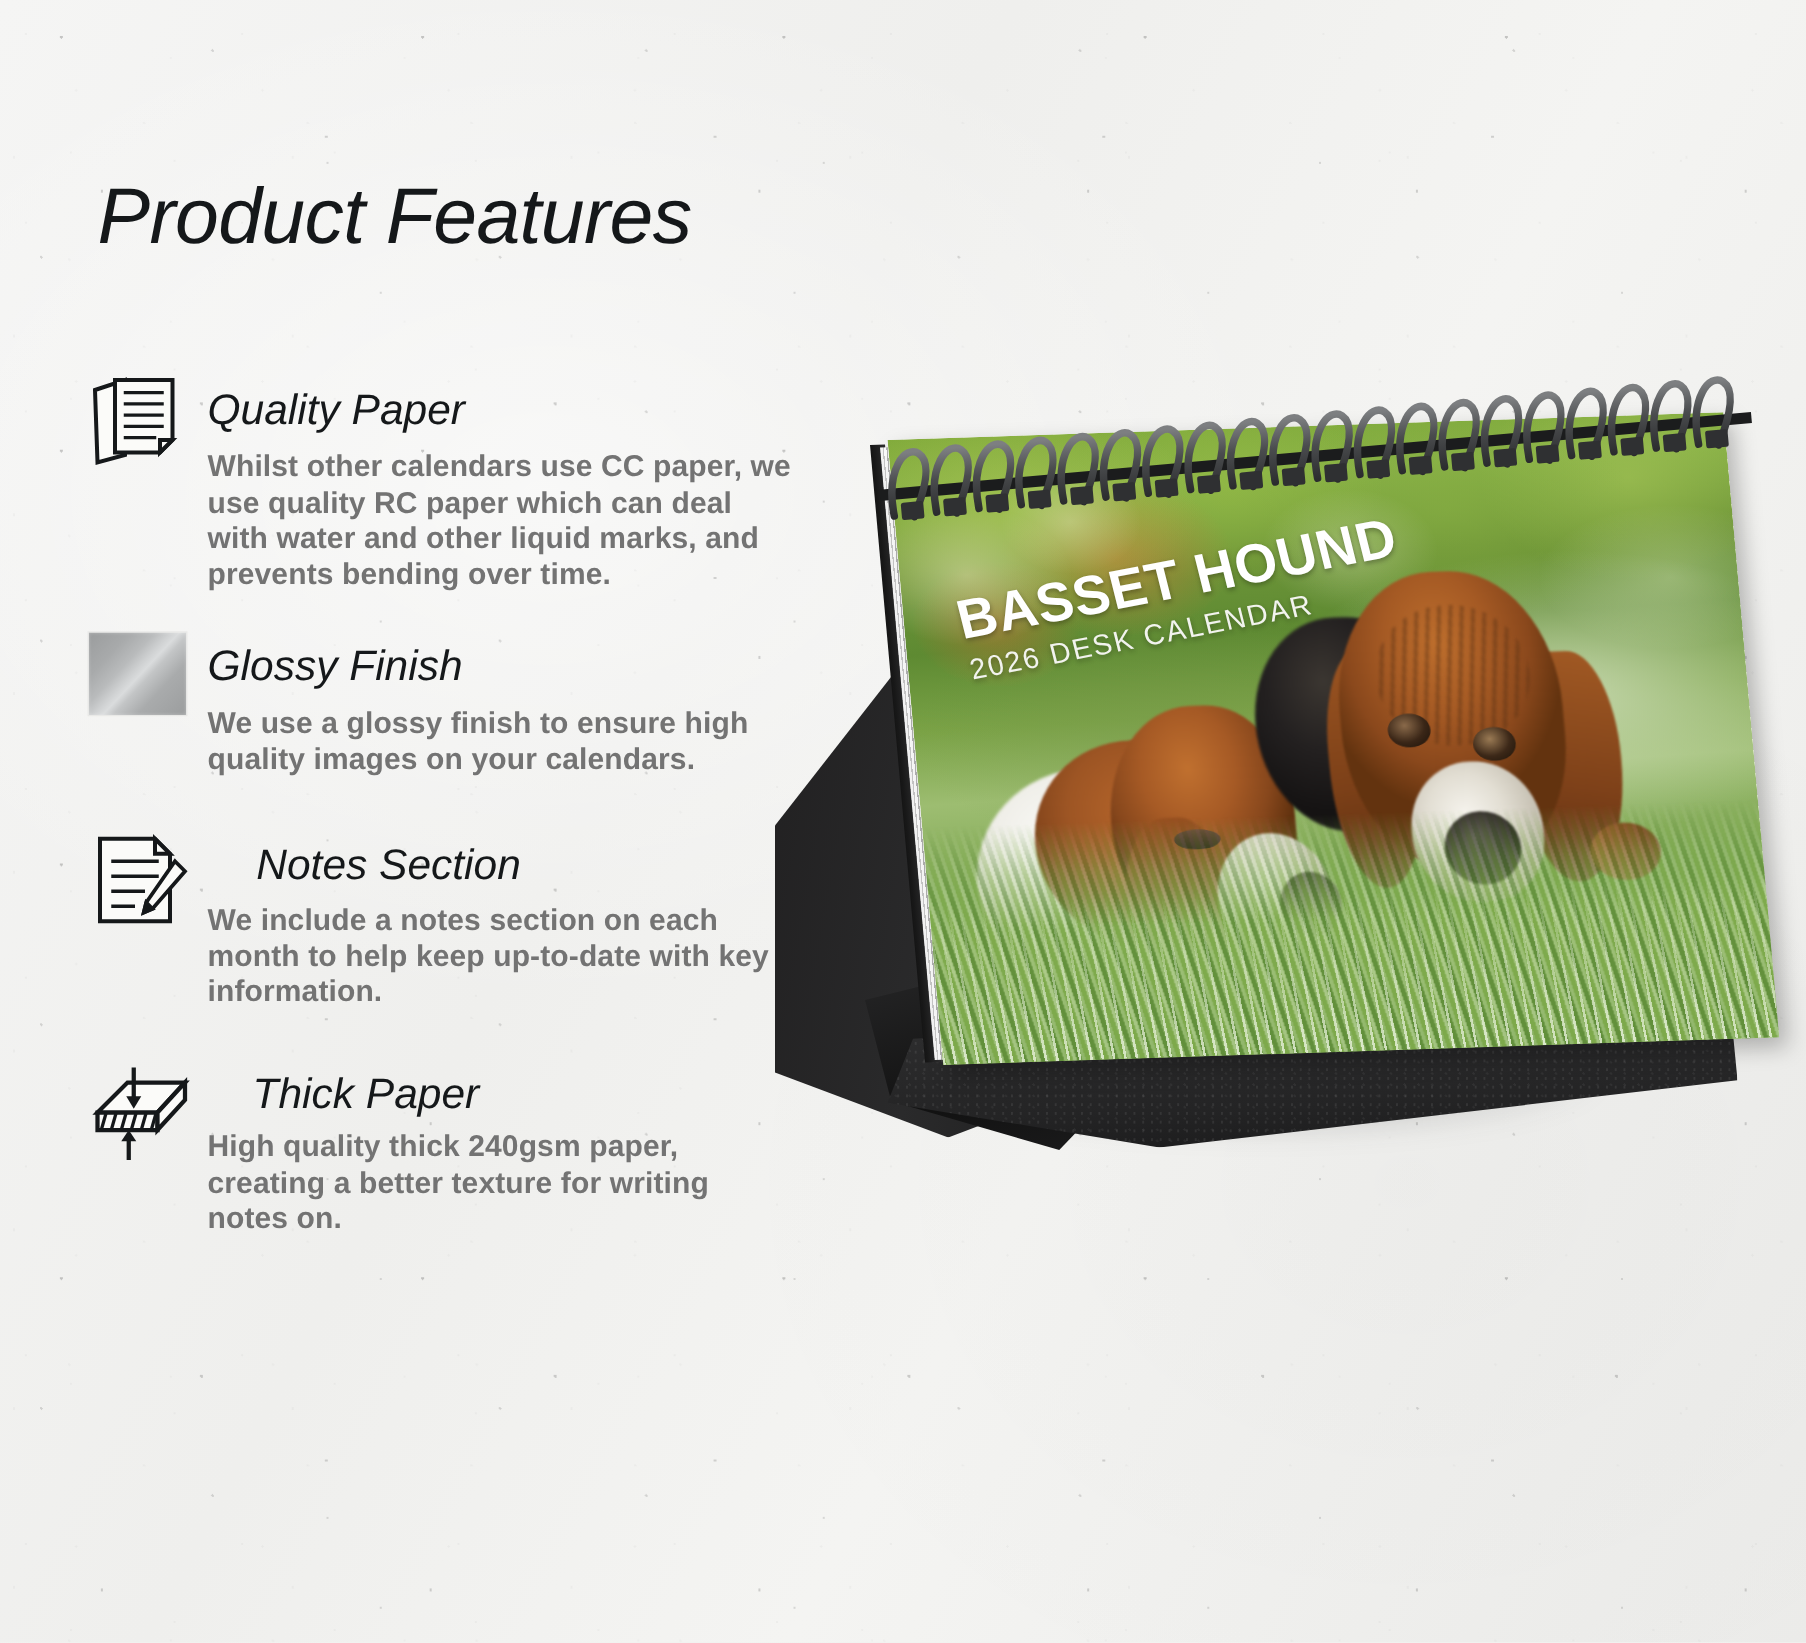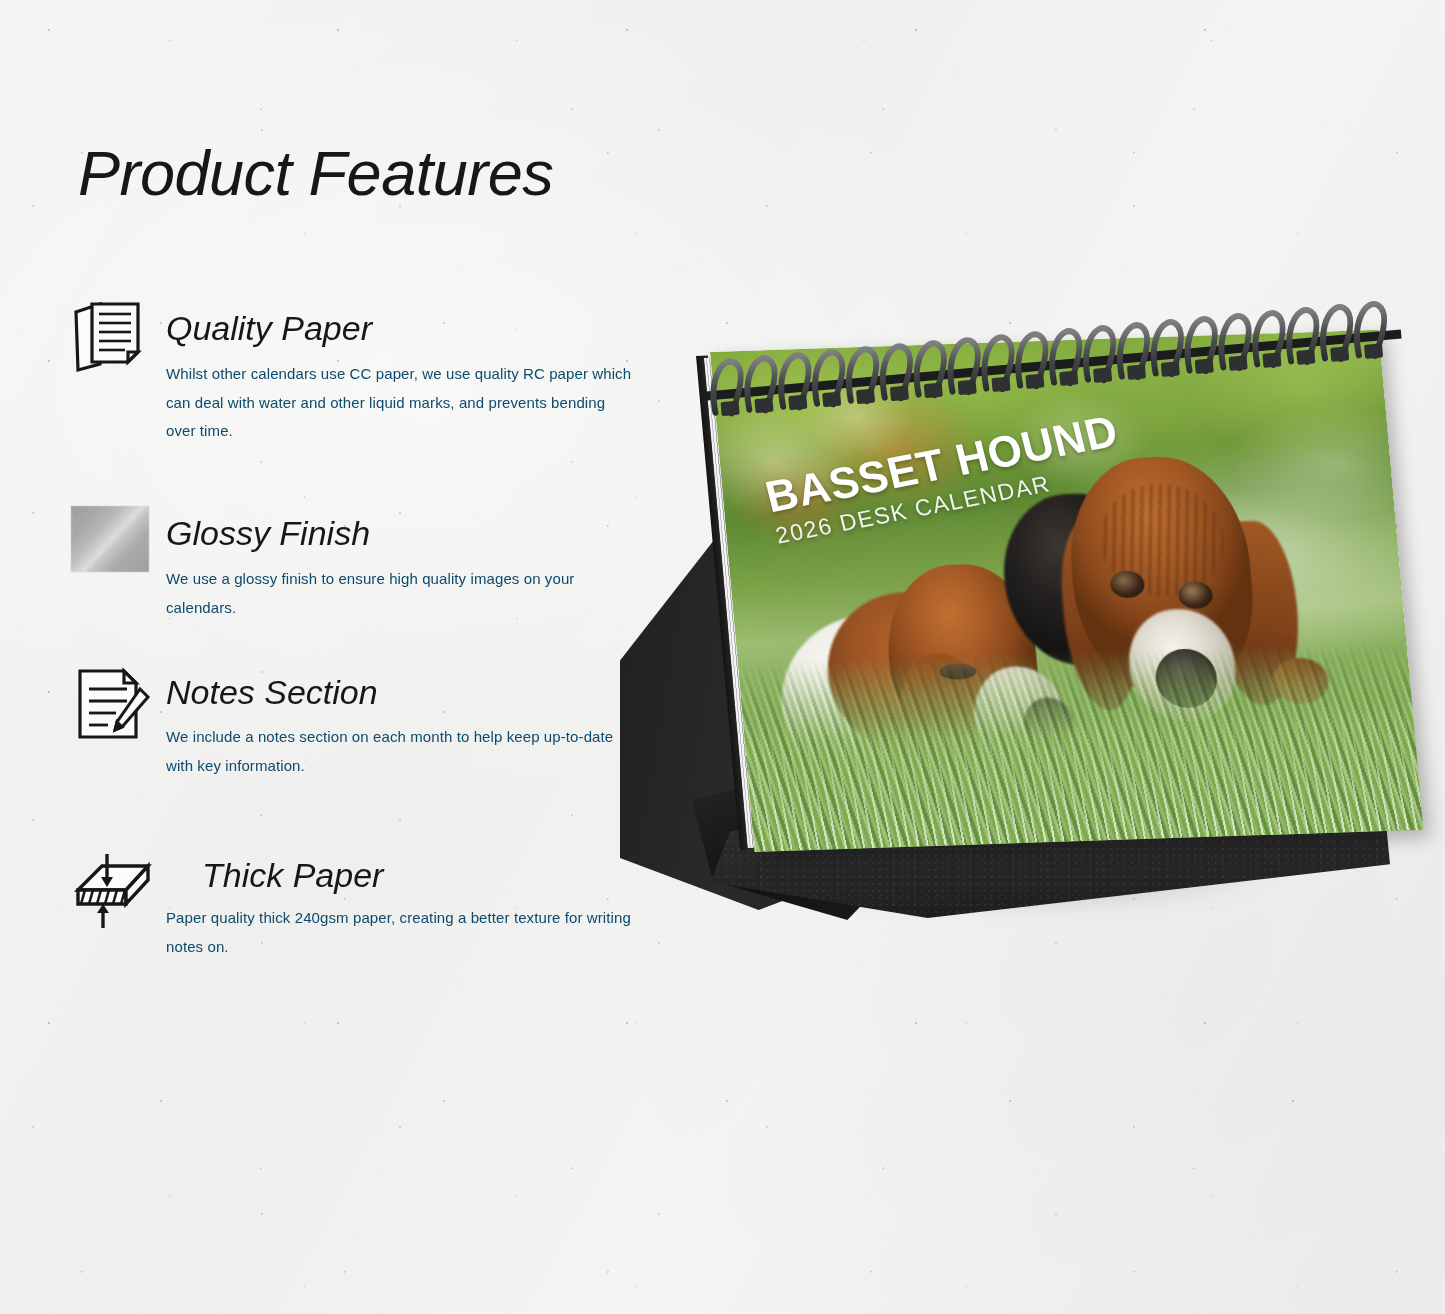--- a/index.html
+++ b/index.html
@@ -61,35 +61,35 @@
     position:absolute; left:0; top:0; width:86px; height:80px;
   }
   .feature-icon svg { display:block; width:100%; height:100%; }
   .feature-title {
     position:absolute; left:96px;
     font-size:34px; font-style:italic; font-weight:400;
     color:#15181a; white-space:nowrap; line-height:1;
   }
   .feature-desc {
     position:absolute; left:96px;
-    font-size:15px; font-weight:400; line-height:28.5px;
-    color:#0c4a6e; letter-spacing:.1px; width:470px;
+    font-size:24px; font-weight:700; line-height:28.5px;
+    color:#737373; letter-spacing:.1px; width:470px;
   }
 
   #f1 { top:298px; }
   #f1 .feature-title { top:13px;text-align:right; }
   #f1 .feature-desc  { top:62px; }
 
   #f2 { top:505px; }
   #f2 .feature-icon { width:80px; height:68px; }
   #f2 .feature-title { top:11px; left:96px; }
   #f2 .feature-desc  { top:60px; left:96px; }
 
   #f3 { top:665px; }
-  #f3 .feature-title { top:10px; }
+  #f3 .feature-title { top:10px;margin-left:39px; }
   #f3 .feature-desc  { top:58px; }
 
   #f4 { top:850px; }
   #f4 .feature-title { top:8px;margin-left:36px; }
   #f4 .feature-desc  { top:54px; }
 
   
   .gloss-swatch {
     width:100%; height:100%;
     border:1px solid #e9e9e7;
@@ -425,21 +425,21 @@
         </g>
         <g stroke="#15181a" stroke-width="3.4" fill="#15181a">
           <line x1="37" y1="4" x2="37" y2="30"></line>
           <path d="M31 27 L37 37 L43 27 Z" stroke="none"></path>
           <line x1="33" y1="78" x2="33" y2="60"></line>
           <path d="M27 63 L33 54 L39 63 Z" stroke="none"></path>
         </g>
       </svg>
     </div>
     <div class="feature-title">Thick Paper</div>
-    <div class="feature-desc">Paper quality thick 240gsm paper, creating a better texture for writing notes on.</div>
+    <div class="feature-desc">High quality thick 240gsm paper, creating a better texture for writing notes on.</div>
   </div>
 </div>
 
 <div id="calendar-mockup">
 
   <div id="drop-shadow"></div>
 
   <div id="easel-back"></div>
   <div id="easel-ridge"></div>
   <div id="easel-fold"></div>

